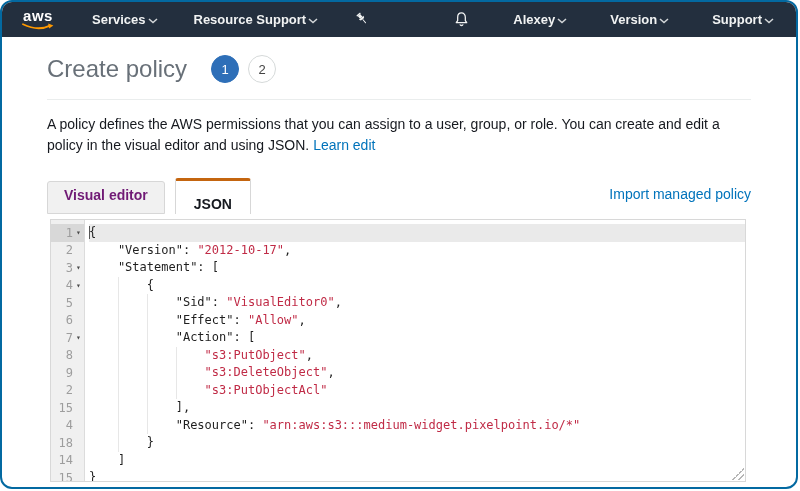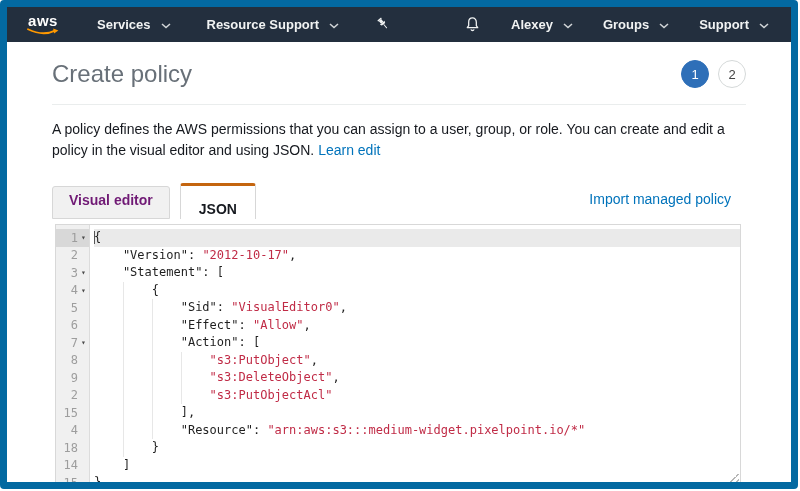--- a/index.html
+++ b/index.html
@@ -7,40 +7,40 @@
     --aws-orange:#ff9900;
     --tab-accent:#c4650f;
     --link-blue:#0073bb;
     --step-active-blue:#2e6fb8;
     --code-string:#c02b46;
   }
   *{box-sizing:border-box;margin:0;padding:0;}
   html,body{background:#fff;}
   body{font-family:"Liberation Sans", sans-serif;}
   .frame{
-    width:798px;height:489px;border:7px solid #0369a1;border-radius:4px;
+    width:798px;height:489px;border:2px solid #0369a1;border-radius:12px;
     overflow:hidden;background:#fff;position:relative;
   }
   
   .topnav{
     height:35px;background:var(--nav-background);display:flex;align-items:center;
     justify-content:space-between;padding:0 22px 0 20px;color:#f1f3f3;
   }
   .nav-left,.nav-right{display:flex;align-items:center;}
   .logo{display:flex;flex-direction:column;align-items:center;margin-right:38px;cursor:pointer;}
   .logo-text{color:#fff;font-weight:bold;font-size:15px;line-height:14px;letter-spacing:.5px;}
   .nav-item{
-    display:flex;align-items:center;gap:10px;font-size:13px;font-weight:bold;
+    display:flex;align-items:center;gap:2px;font-size:13px;font-weight:bold;
     color:#f1f3f3;text-decoration:none;margin-right:36px;cursor:pointer;
   }
-  .nav-right .nav-item{margin-right:0;margin-left:30px;justify-content:space-between;}
+  .nav-right .nav-item{margin-right:0;margin-left:43px;justify-content:space-between;}
   .nav-icon{display:flex;align-items:center;cursor:pointer;}
   .chev{opacity:.85;margin-top:2px;}
   
-  .title-row{display:flex;align-items:center;justify-content:space-between;margin:18px 45px 0;}
+  .title-row{display:flex;align-items:center;justify-content:flex-start;margin:18px 45px 0;gap:15px;}
   .page-title{font-size:24px;font-weight:400;color:#687078;}
   .steps{display:flex;align-items:center;}
   .step{
     width:28px;height:28px;border-radius:50%;display:flex;align-items:center;justify-content:center;
     font-size:13px;margin-left:9px;background:#fff;border:1px solid #d5d9d9;color:#444;
   }
   .step.active{background:var(--step-active-blue);border-color:var(--step-active-blue);color:#fff;}
   .divider{border:none;border-top:1px solid #eaeded;margin:16px 45px 0;}
   .intro{margin:14px 45px 0;font-size:14px;line-height:21px;color:#16191f;max-width:705px;}
   .link{color:var(--link-blue);text-decoration:none;cursor:pointer;}
@@ -53,21 +53,21 @@
   }
   .tab.inactive{
     margin-top:3px;height:33px;line-height:27px;background:#f1f1f1;
     border:1px solid #d7d7d7;color:#701a75;
   }
   .tab.active{
     margin-left:10px;height:36px;line-height:31px;background:#fff;
     border-left:1px solid #d7d7d7;border-right:1px solid #d7d7d7;
     border-top:3px solid var(--tab-accent);color:#16191f;padding:8px 18px;text-align:right;
   }
-  .import-link{position:absolute;right:15px;top:8px;font-size:14px;}
+  .import-link{position:absolute;right:0;top:8px;font-size:14px;}
   
   .editor{
     margin:5px 50px 0 48px;height:263px;border:1px solid #d8d8d8;background:#fff;
     display:flex;position:relative;overflow:hidden;
     font-family:"DejaVu Sans Mono", monospace;font-size:12px;
   }
   .gutter{
     width:34px;flex:none;background:#f0f0f0;border-right:1px solid #dcdcdc;
     padding-top:4px;color:#9d9d9d;
   }
@@ -130,21 +130,21 @@
           <path d="M6.5 12.6 a1.6 1.6 0 0 0 3 0" fill="none" stroke="#f1f3f3" stroke-width="1.2"></path>
         </svg>
       </a>
       <a class="nav-item">
         <span>Alexey</span>
         <svg class="chev" width="10" height="6" viewBox="0 0 10 6">
             <polyline points="1,1 5,4.6 9,1" fill="none" stroke="currentColor" stroke-width="1.5"></polyline>
           </svg>
       </a>
       <a class="nav-item">
-        <span>Groups</span>
+        <span>Version</span>
         <svg class="chev" width="10" height="6" viewBox="0 0 10 6">
             <polyline points="1,1 5,4.6 9,1" fill="none" stroke="currentColor" stroke-width="1.5"></polyline>
           </svg>
       </a>
       <a class="nav-item">
         <span>Support</span>
         <svg class="chev" width="10" height="6" viewBox="0 0 10 6">
             <polyline points="1,1 5,4.6 9,1" fill="none" stroke="currentColor" stroke-width="1.5"></polyline>
           </svg>
       </a>

